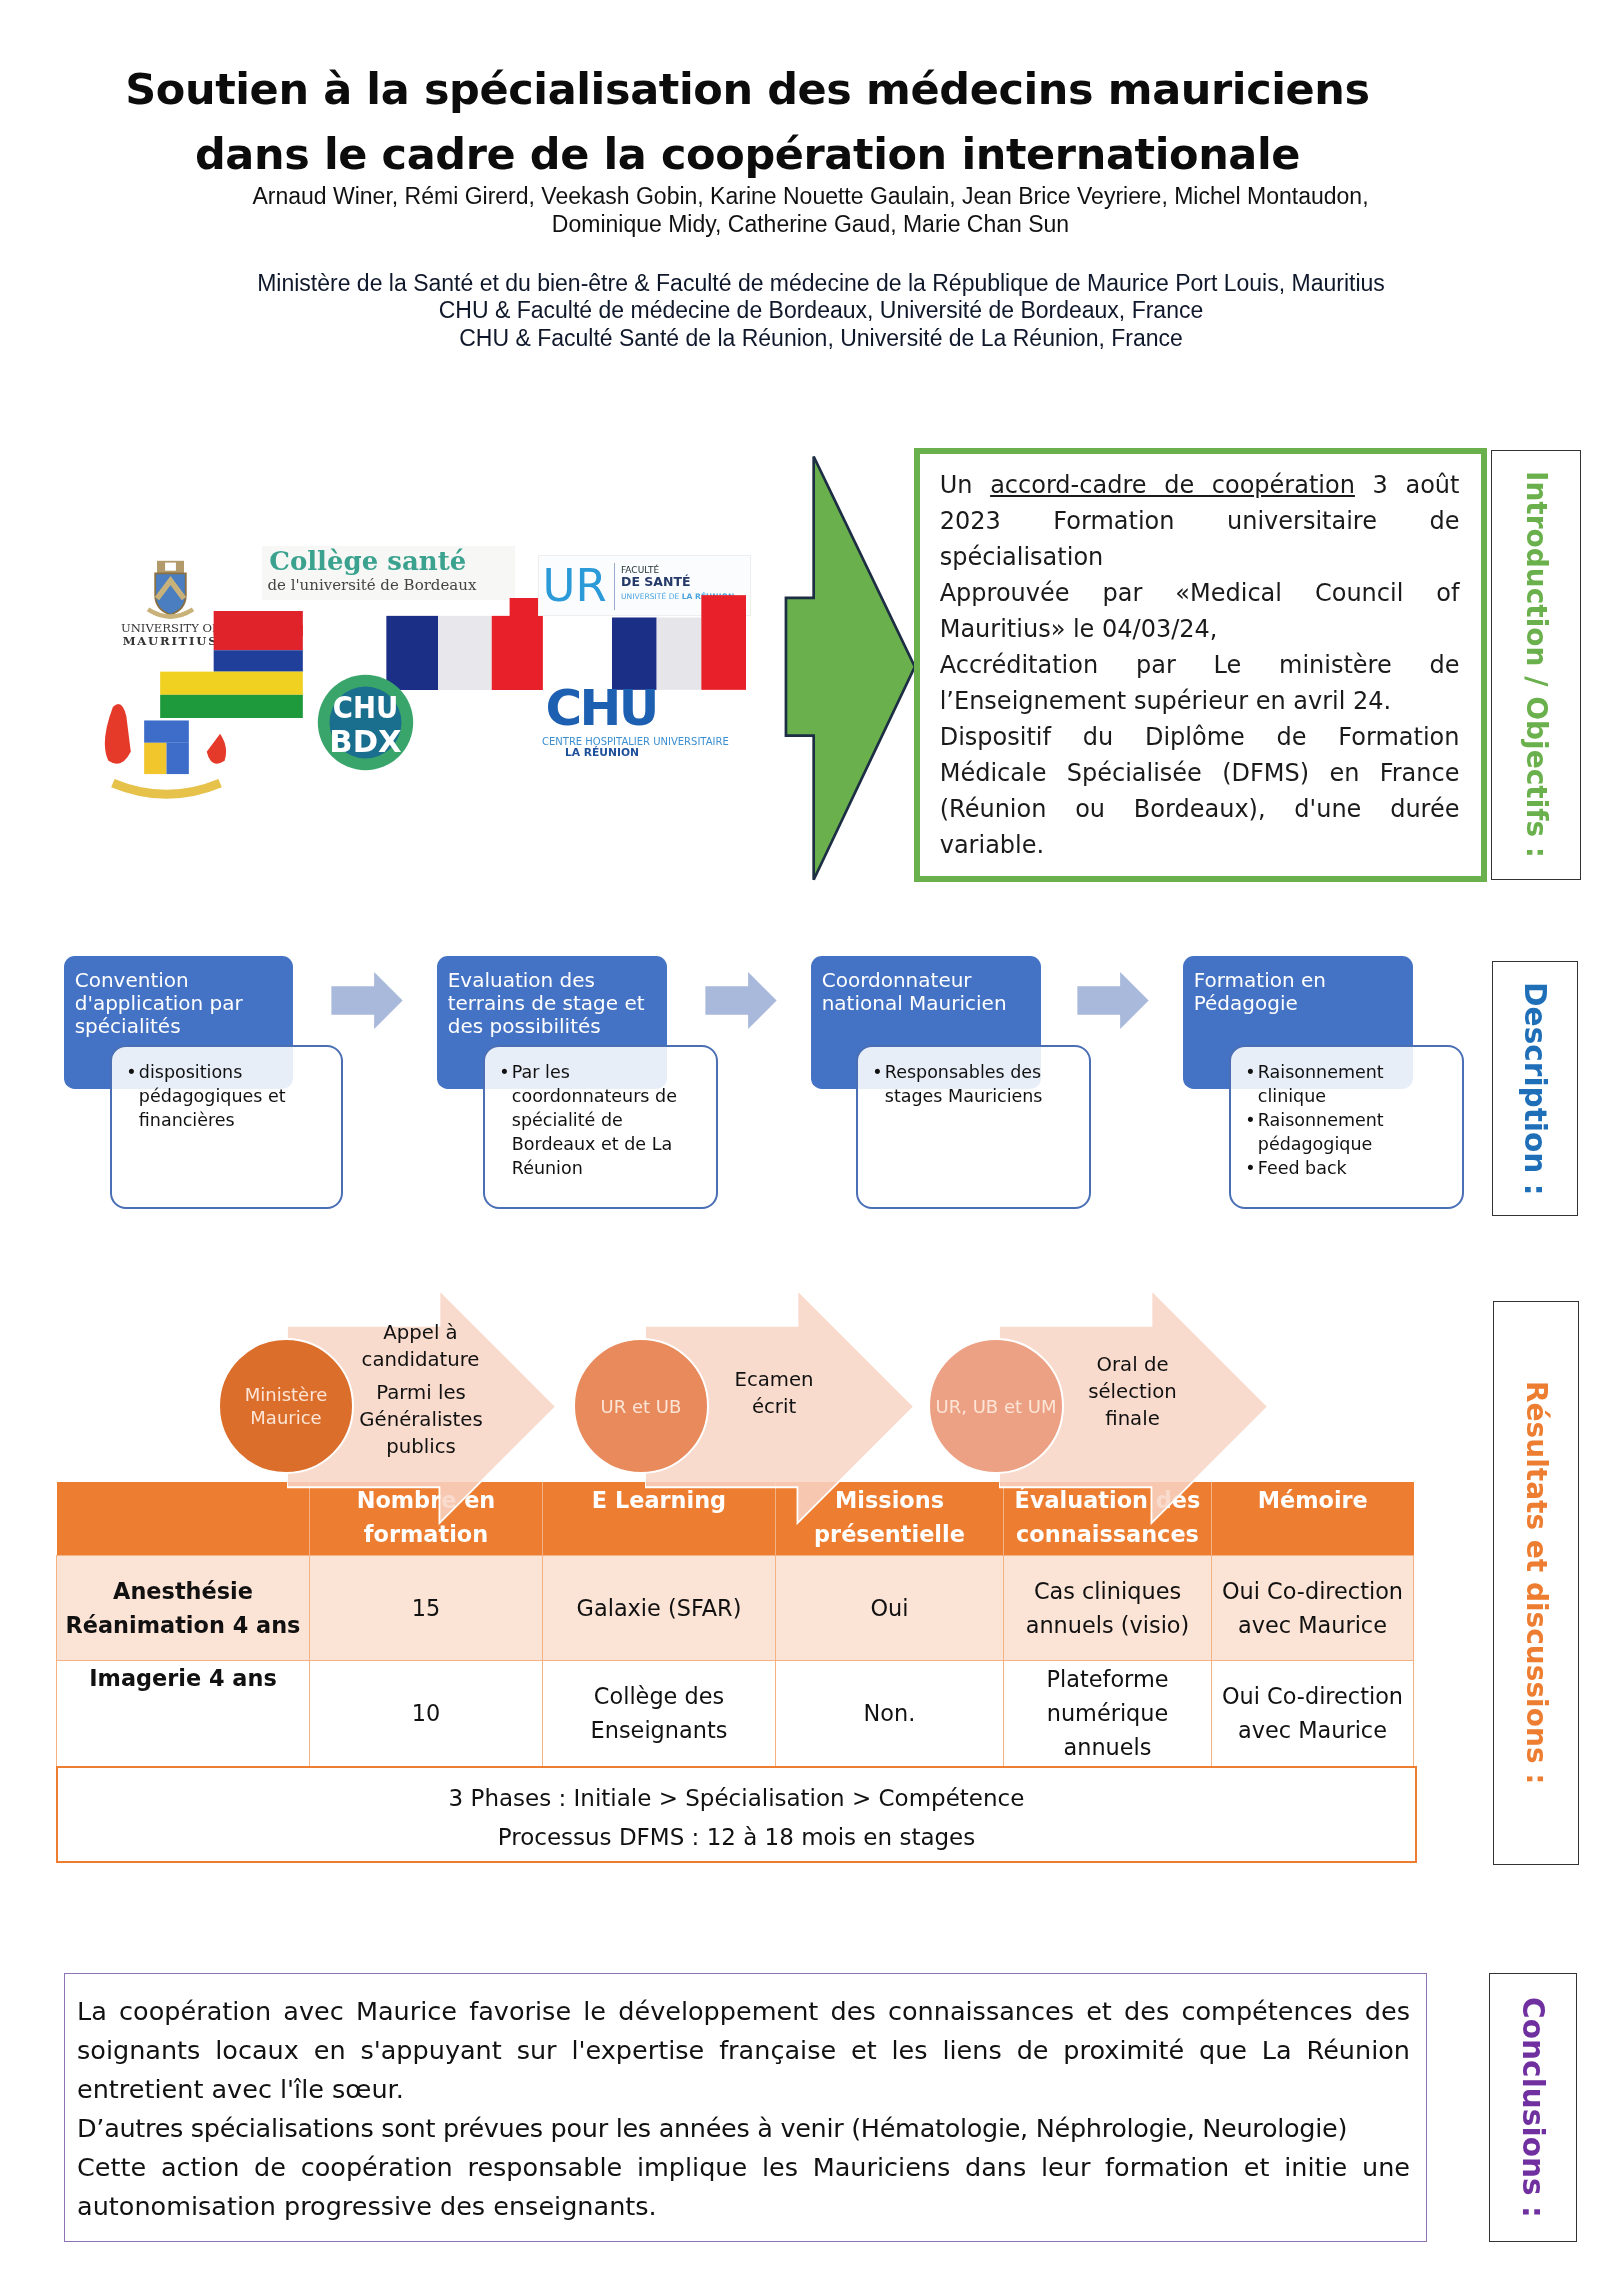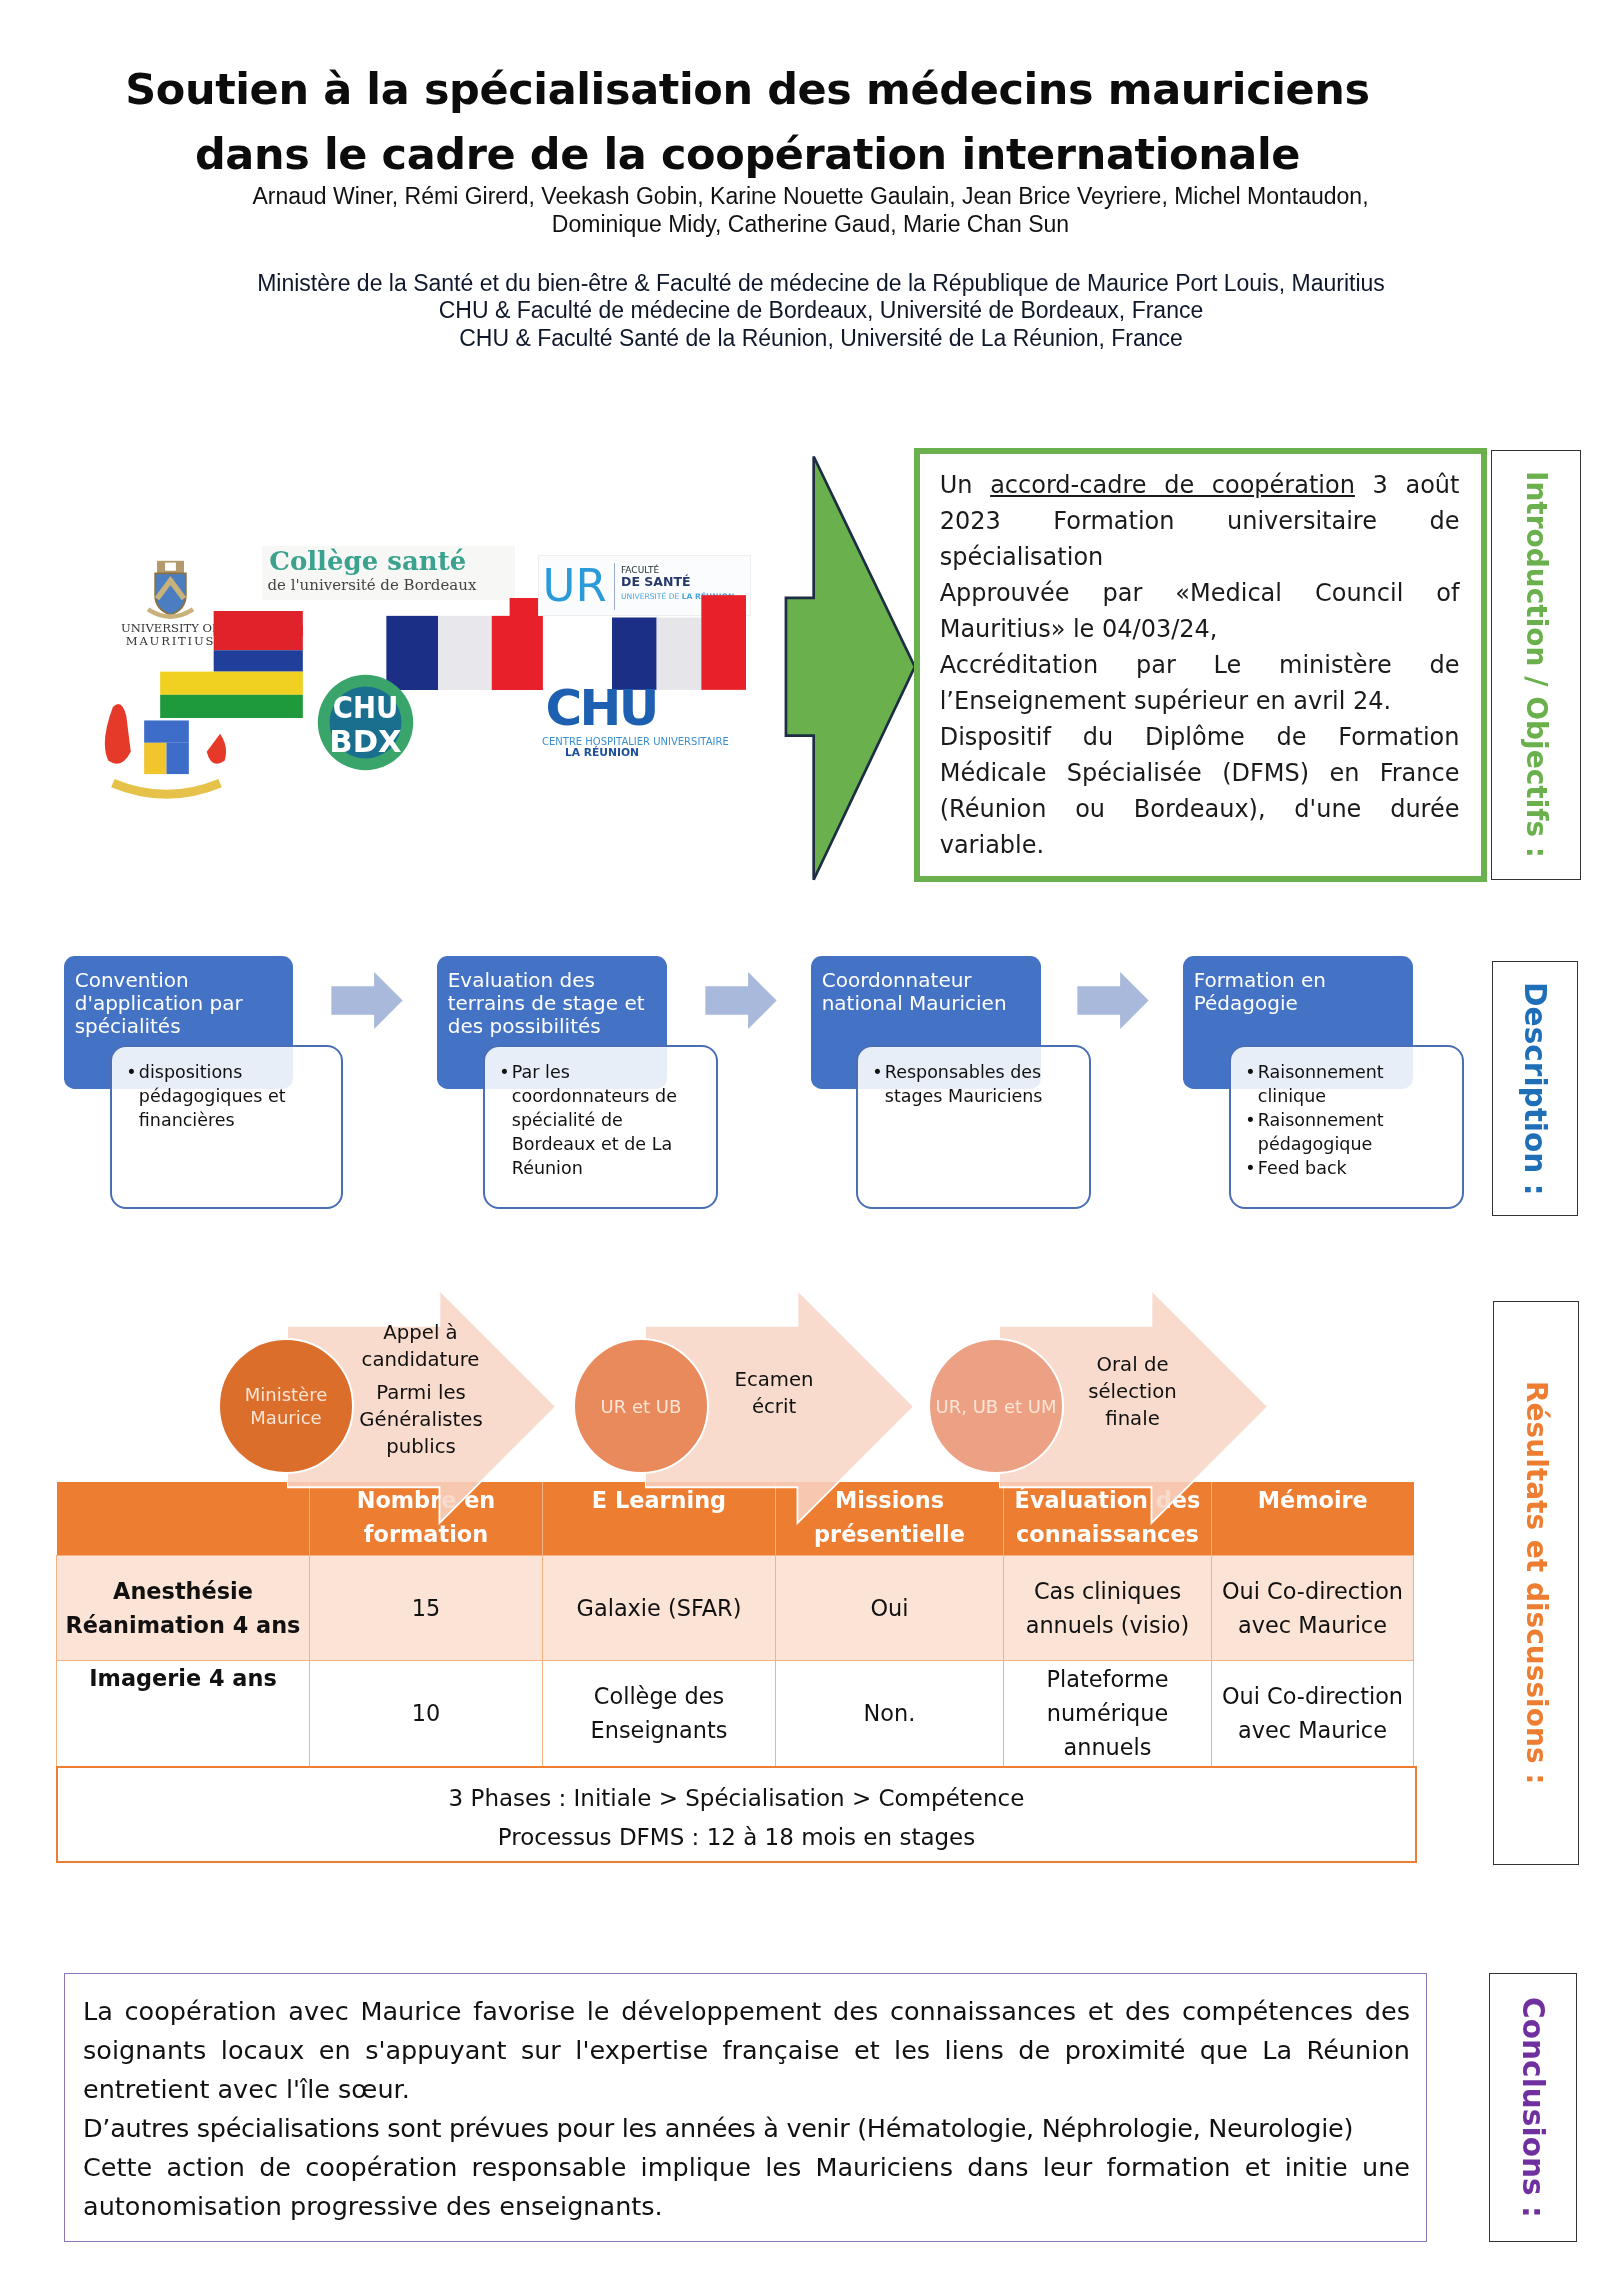--- a/index.html
+++ b/index.html
@@ -37,21 +37,21 @@
   
   table.res { border-collapse: collapse; font-family: "DejaVu Sans", sans-serif; table-layout: fixed; }
   table.res th { background: #ed7d31; color: #fff; font-weight: bold; font-size: 22.4px; line-height: 34px; text-align: center; vertical-align: top; padding-top: 1px; border-right: 1.8px solid #f4b183; }
   table.res td { font-size: 22.4px; line-height: 34px; text-align: center; vertical-align: middle; border: 1.8px solid #f4b183; color: #111; }
   table.res tr.r1 td { background: #fbe3d5; }
   table.res tr.r2 td { background: #ffffff; }
   table.res td.rowhead { font-weight: bold; }
 
   .phase-box { border: 2.7px solid #ed7d31; background: #fff; text-align: center; font-family: "DejaVu Sans", sans-serif; font-size: 23px; line-height: 39px; padding-top: 10.7px; color: #111; }
 
-  .concl-box { border: 1.8px solid #8e74b5; background: #fff; padding: 18px 16px 9px 18px; }
+  .concl-box { border: 1.8px solid #8e74b5; background: #fff; padding: 18px 16px 9px 12px; }
   .concl-box p { font-family: "DejaVu Sans", sans-serif; font-size: 25.5px; line-height: 39px; text-align: justify; color: #111; }
   .concl-box p.nl { text-align-last: left; }
 </style>
 </head>
 <body>
 
 <div class="abs title" style="top:56px;">Soutien à la spécialisation des médecins mauriciens</div>
 <div class="abs title" style="top:121px;">dans le cadre de la coopération internationale</div>
 <div class="abs authors" style="top:182px;">Arnaud Winer, Rémi Girerd, Veekash Gobin, Karine Nouette Gaulain, Jean Brice Veyriere, Michel Montaudon,</div>
 <div class="abs authors" style="top:210px;">Dominique Midy, Catherine Gaud, Marie Chan Sun</div>
@@ -63,21 +63,21 @@
 
   <svg class="abs" style="left:49px;top:22.4px;" width="63" height="63" viewBox="0 0 70 70">
     <rect x="20" y="2" width="30" height="14" fill="#b29a6a"></rect>
     <rect x="29" y="4" width="12" height="9" fill="#fff"></rect>
     <path d="M18 16 H52 V40 Q52 56 35 62 Q18 56 18 40 Z" fill="#4a7ec0" stroke="#8a7040" stroke-width="2"></path>
     <path d="M20 44 L35 24 L50 44" stroke="#c9b27a" stroke-width="6" fill="none"></path>
     <path d="M10 56 Q35 72 60 56" stroke="#c9b27a" stroke-width="5" fill="none"></path>
   </svg>
   <div class="abs" style="left:27px;top:85px;width:107px;text-align:center;font-family:'DejaVu Serif',serif;font-size:11.6px;line-height:13.4px;color:#333;">
     <div>UNIVERSITY OF</div>
-    <div style="letter-spacing:1.8px;">MAURITIUS</div>
+    <div style="letter-spacing:1.8px;font-weight:bold;">MAURITIUS</div>
   </div>
 
   <svg class="abs" style="left:70px;top:74px;" width="143" height="107" viewBox="0 0 160 120">
     <rect x="60" y="0" width="100" height="28" fill="#e0232b"></rect>
     <rect x="60" y="28" width="100" height="0" fill="#1d3d8c"></rect>
     <rect x="60" y="16" width="100" height="28" fill="#e0232b"></rect>
     <rect x="60" y="44" width="100" height="24" fill="#1f3f9a"></rect>
     <rect x="0" y="68" width="160" height="26" fill="#f0d020"></rect>
     <rect x="0" y="94" width="160" height="26" fill="#1e9a3c"></rect>
   </svg>

